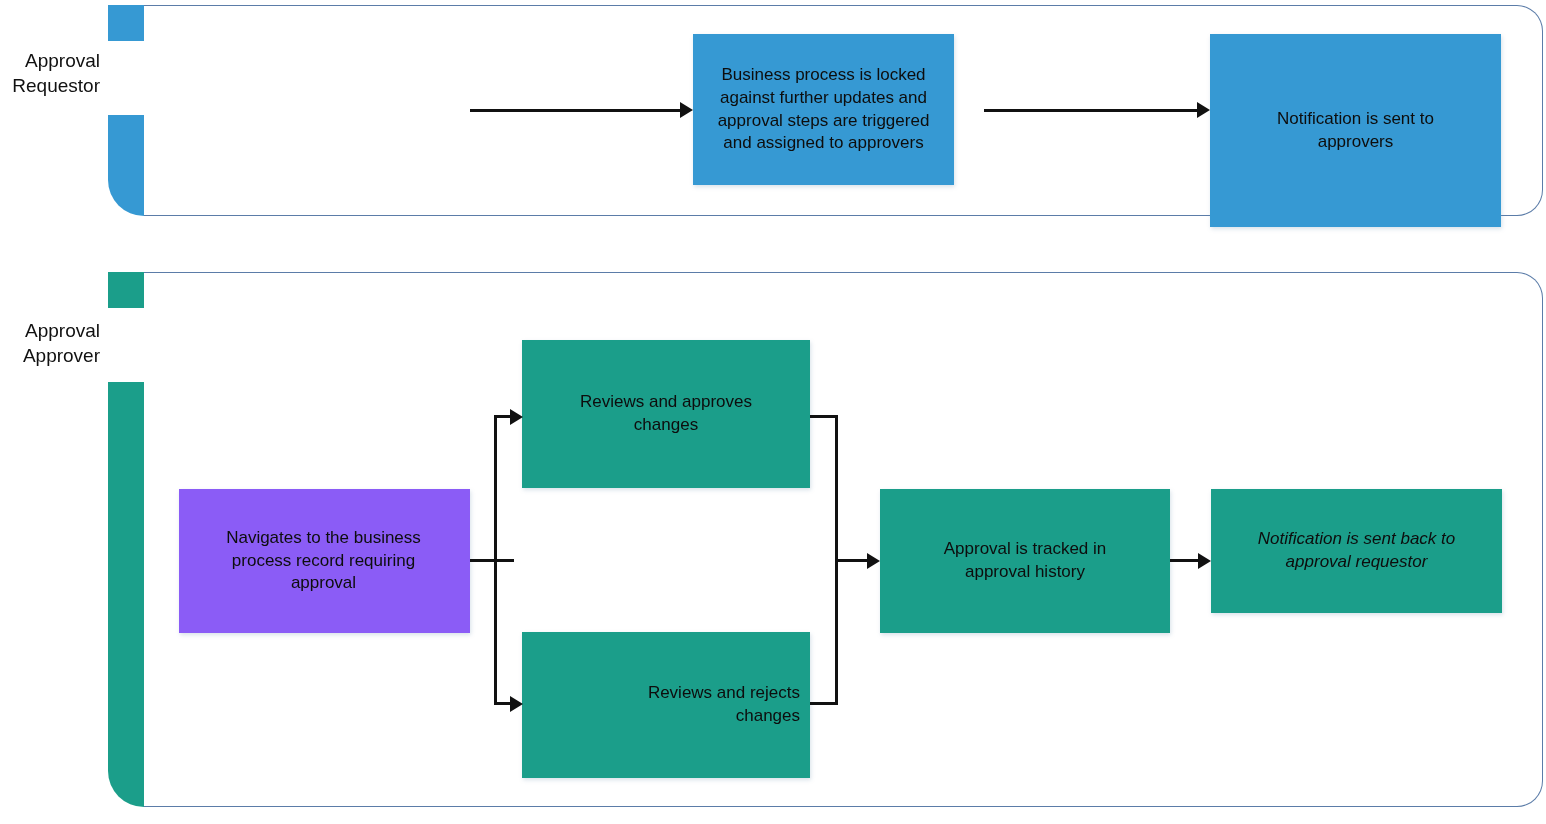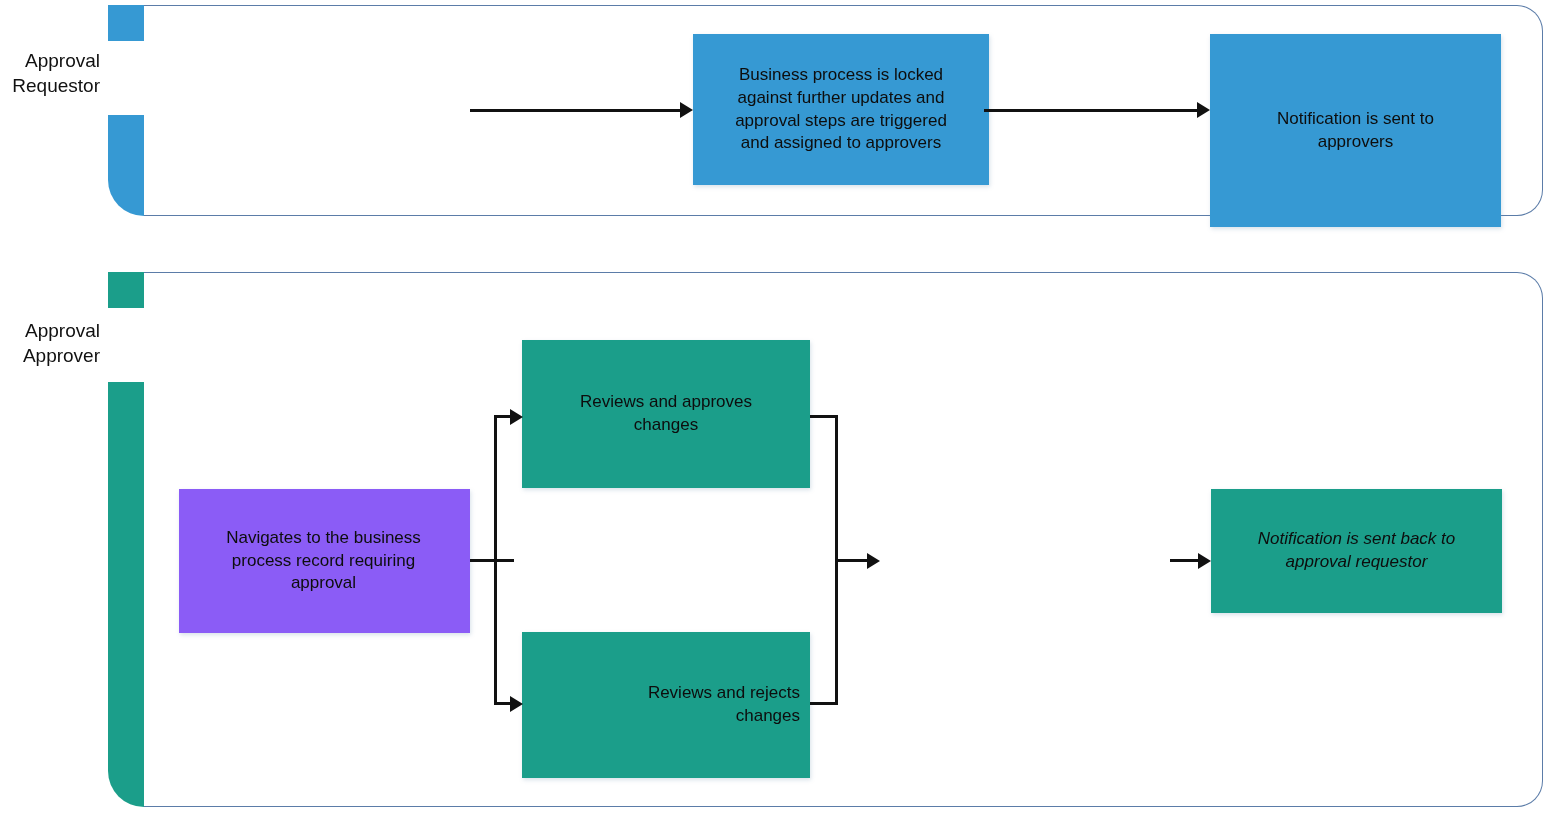--- a/index.html
+++ b/index.html
@@ -90,21 +90,21 @@
     <div class="lane-body" style="left:36px; width:1398px;"></div>
 
     <div class="lane-tab" style="top:0px; height:36px; background:#3699d3;"></div>
     <div class="lane-bar" style="top:110px; height:101px; background:#3699d3;"></div>
   </div>
 
   <div class="lane-label" style="left:0px; top:48px; width:100px;">Approval
 Requestor</div>
 
 
-  <div class="node" style="left:693px; top:34px; width:296px; height:151px; background:#3699d3;">
+  <div class="node" style="left:693px; top:34px; width:261px; height:151px; background:#3699d3;">
     <span>Business process is locked
 against further updates and
 approval steps are triggered
 and assigned to approvers</span>
   </div>
 
   <div class="node" style="left:1210px; top:34px; width:291px; height:193px; background:#3699d3;">
     <span>Notification is sent to
 approvers</span>
   </div>
@@ -135,20 +135,24 @@
   <div class="node" style="left:522px; top:340px; width:288px; height:148px; background:#1b9e8a;">
     <span>Reviews and approves
 changes</span>
   </div>
 
   <div class="node" style="left:522px; top:632px; width:288px; height:146px; background:#1b9e8a;text-align:right;">
     <span>Reviews and rejects
 changes</span>
   </div>
 
+  <div class="node" style="left:880px; top:489px; width:290px; height:144px; background:#1b9e8a;">
+    <span>Approval is tracked in
+approval history</span>
+  </div>
 
   <div class="node" style="left:1211px; top:489px; width:291px; height:124px; background:#1b9e8a;font-style:italic;">
     <span>Notification is sent back to
 approval requestor</span>
   </div>
 
   <div class="conn conn-h" style="left:470px; top:559px; width:44px;"></div>
   <div class="conn conn-v" style="left:494px; top:416px; width:3px; height:288px;"></div>
 
   <div class="conn conn-h" style="left:494px; top:415px; width:22px;"></div>

